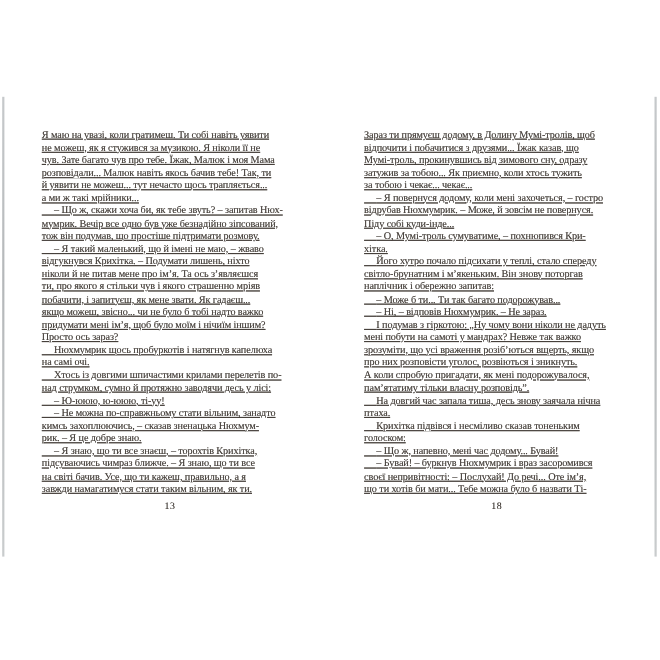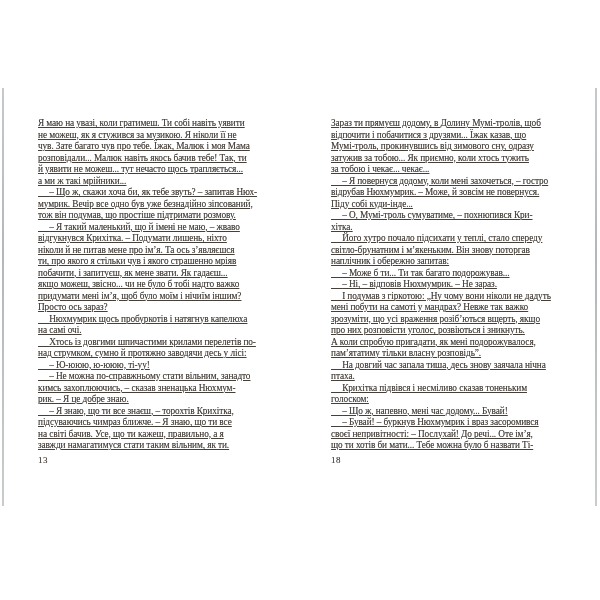--- a/index.html
+++ b/index.html
@@ -36,21 +36,21 @@
     text-decoration: underline;
   }
   .page-text.left  { left: 38px;  width: 233px; }
   .page-text.right { left: 331px; width: 241px; }
   .page-number {
     position: absolute;
     top: 455px;
     font-size: 9px;
     letter-spacing: 0.5px;
     color: #46403b;
-    text-align: left;
+    text-align: center;
     text-shadow: 0 0 0.5px rgba(70, 64, 59, 0.55);
   }
   .page-number.left  { left: 38px;  width: 233px; }
   .page-number.right { left: 331px; width: 241px; }
 </style>
 </head>
 <body>
 
 <div class="canvas">
 

